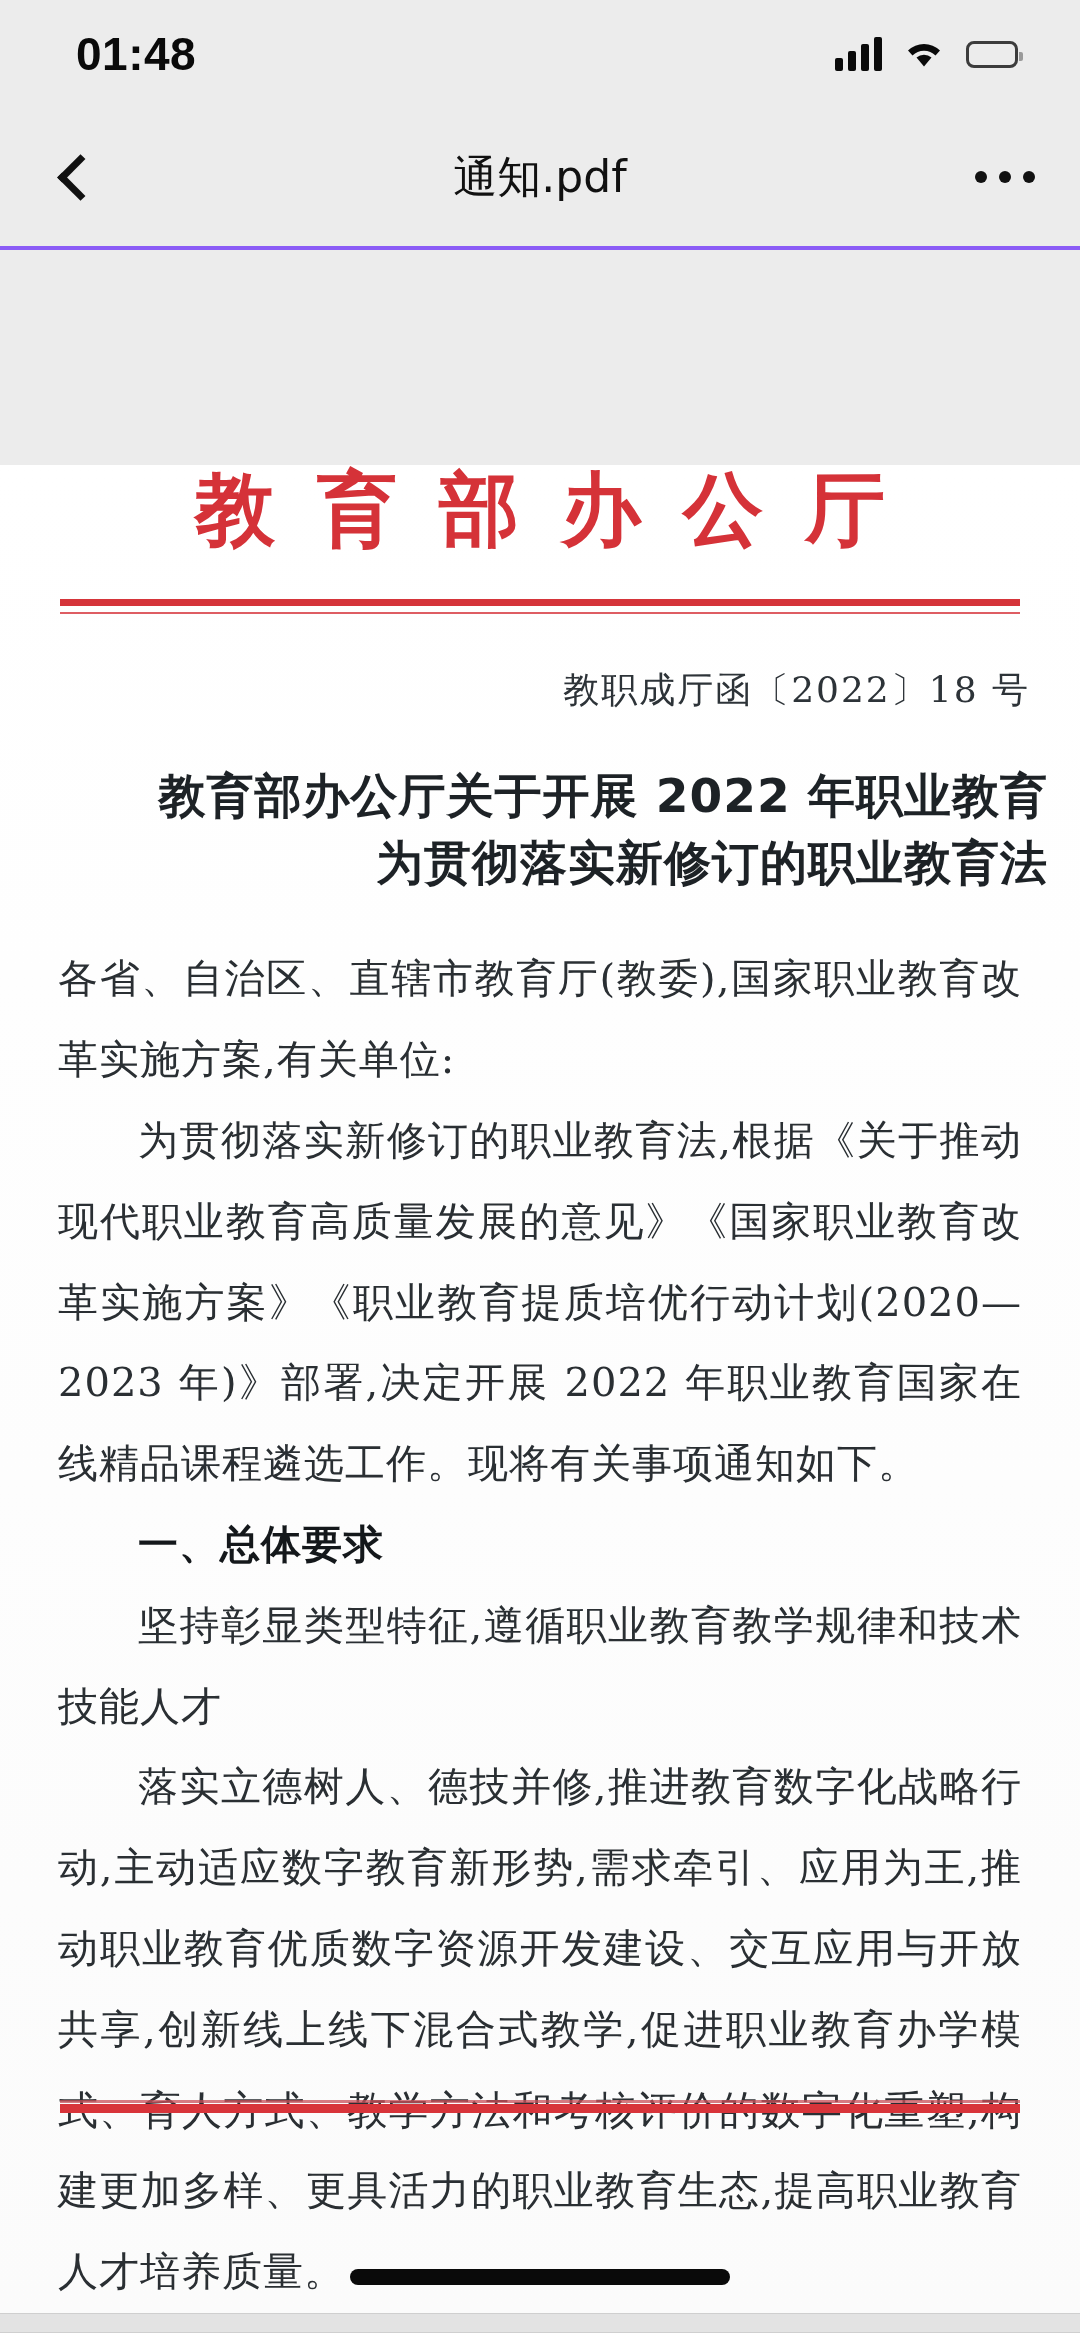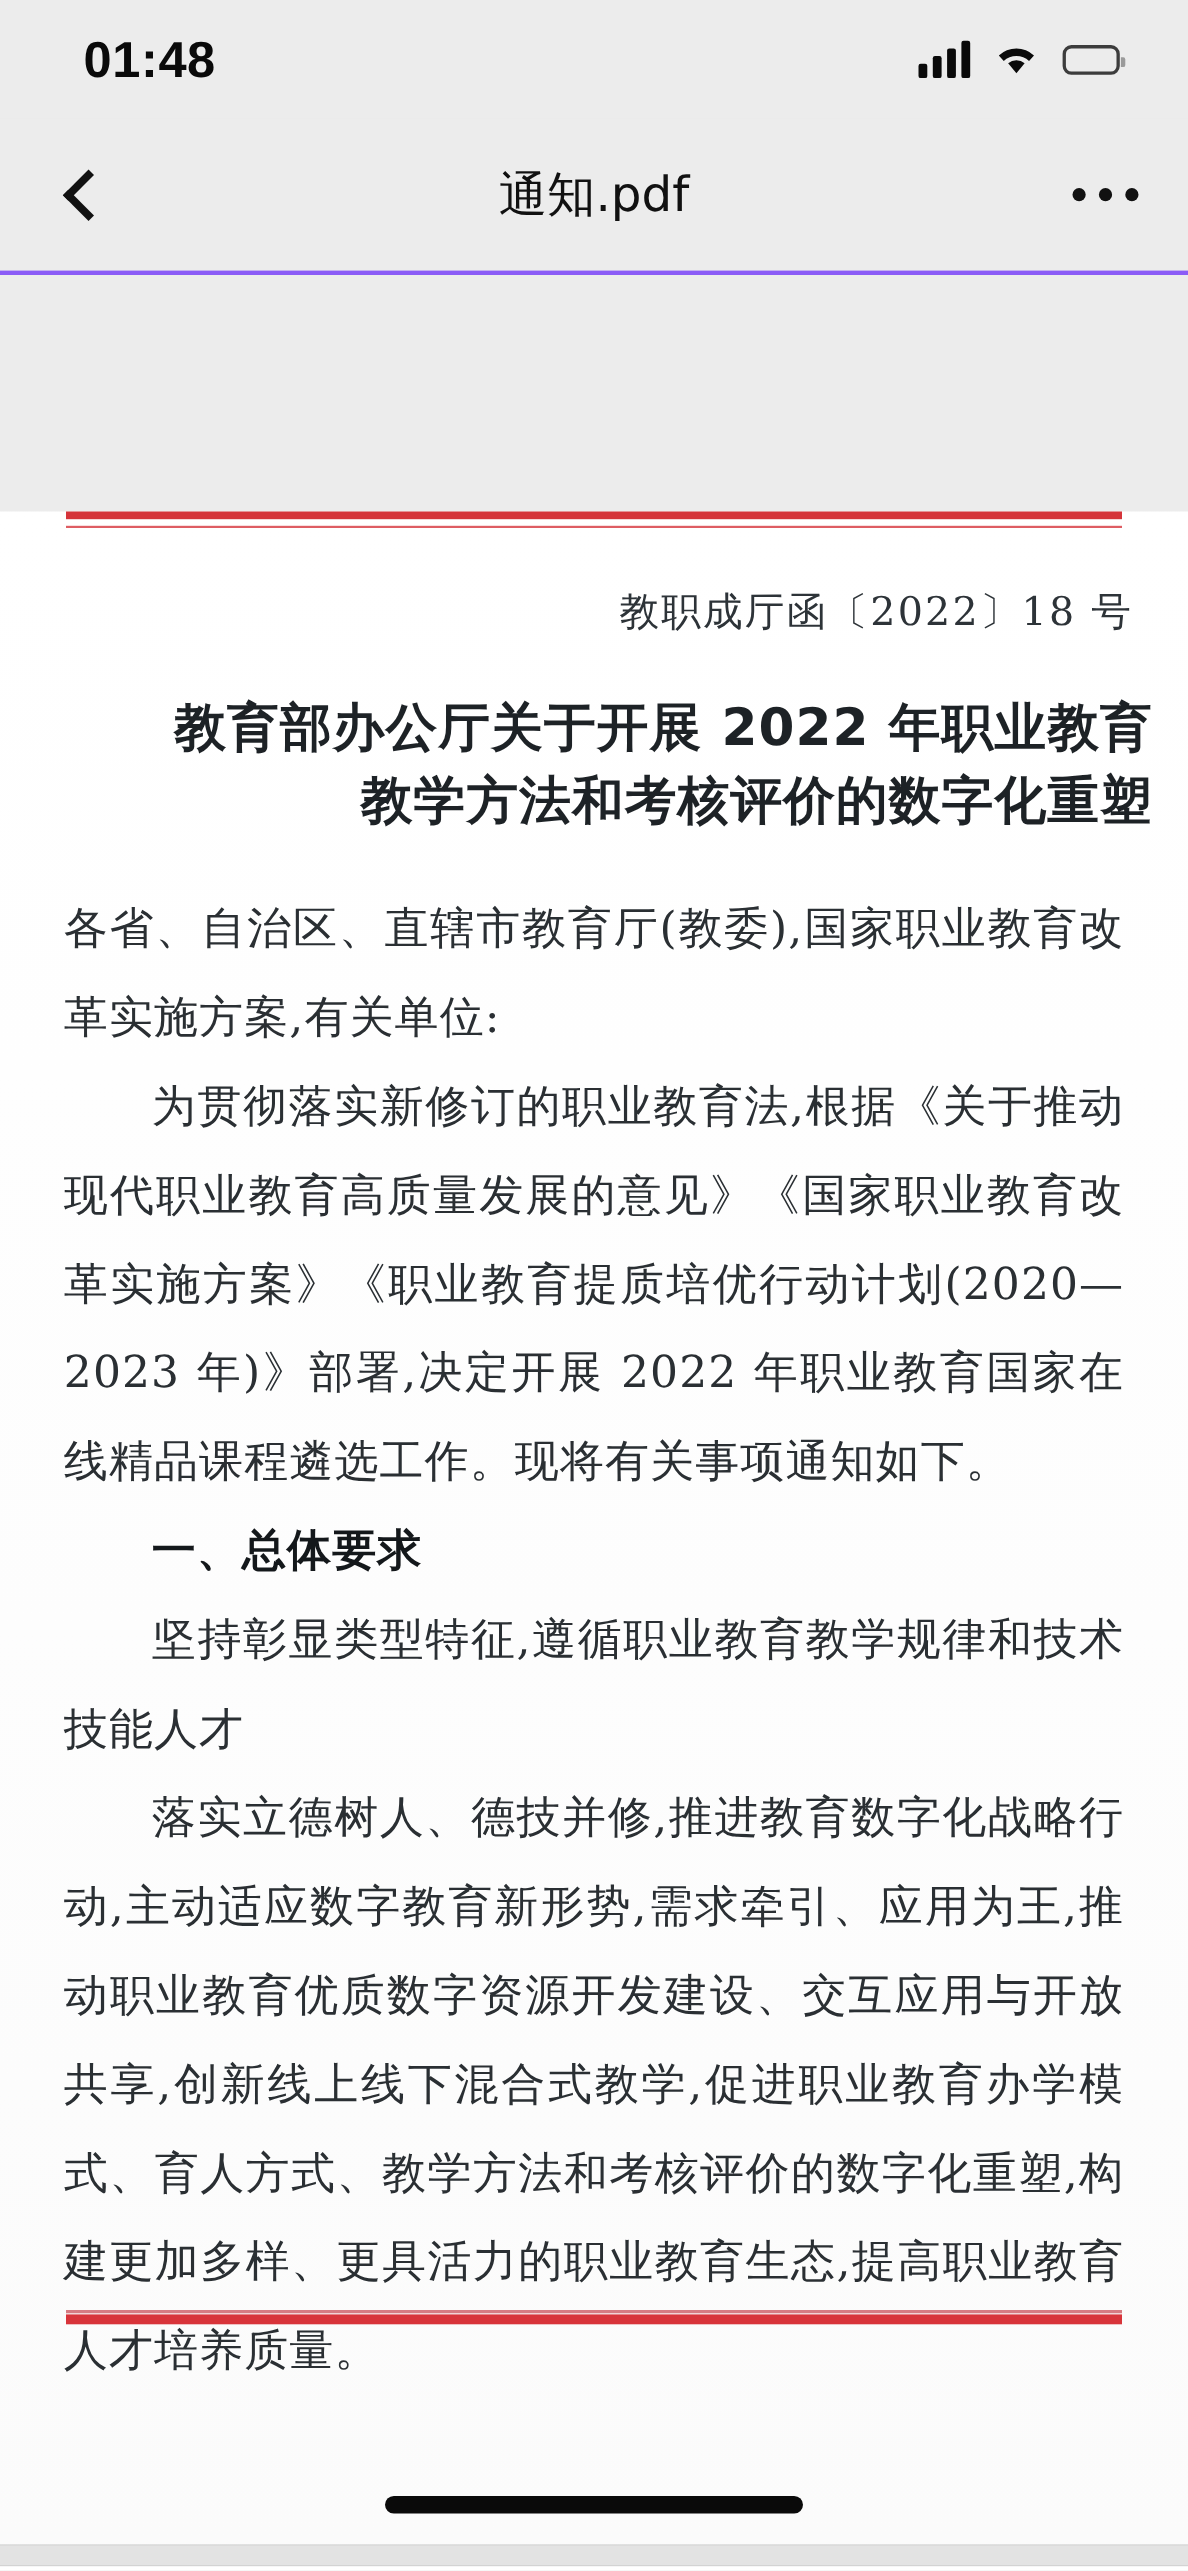--- a/index.html
+++ b/index.html
@@ -214,28 +214,29 @@
     <span></span>
     <span></span>
   </div>
 </div>
 
 <div class="doc-scroll">
 
   <div class="page page-one">
 
     <div class="masthead">
+      <div class="masthead-title">教育部办公厅</div>
       <div class="red-rule"></div>
     </div>
 
     <div class="docnum">教职成厅函〔2022〕18 号</div>
 
     <div class="doc-title">
       <div>教育部办公厅关于开展 2022 年职业教育</div>
-      <div>教学方法和考核评价的数字化重塑</div>
+      <div>为贯彻落实新修订的职业教育法</div>
     </div>
 
     <div class="body-text">
       <p>各省、自治区、直辖市教育厅(教委),国家职业教育改革实施方案,有关单位:</p>
       <p class="indent">为贯彻落实新修订的职业教育法,根据《关于推动现代职业教育高质量发展的意见》《国家职业教育改革实施方案》《职业教育提质培优行动计划(2020—2023 年)》部署,决定开展 2022 年职业教育国家在线精品课程遴选工作。现将有关事项通知如下。</p>
       <p class="sec-head">一、总体要求</p>
       <p class="indent">坚持彰显类型特征,遵循职业教育教学规律和技术技能人才</p>
       <p class="indent">落实立德树人、德技并修,推进教育数字化战略行动,主动适应数字教育新形势,需求牵引、应用为王,推动职业教育优质数字资源开发建设、交互应用与开放共享,创新线上线下混合式教学,促进职业教育办学模式、育人方式、教学方法和考核评价的数字化重塑,构建更加多样、更具活力的职业教育生态,提高职业教育人才培养质量。</p>
     </div>
 

